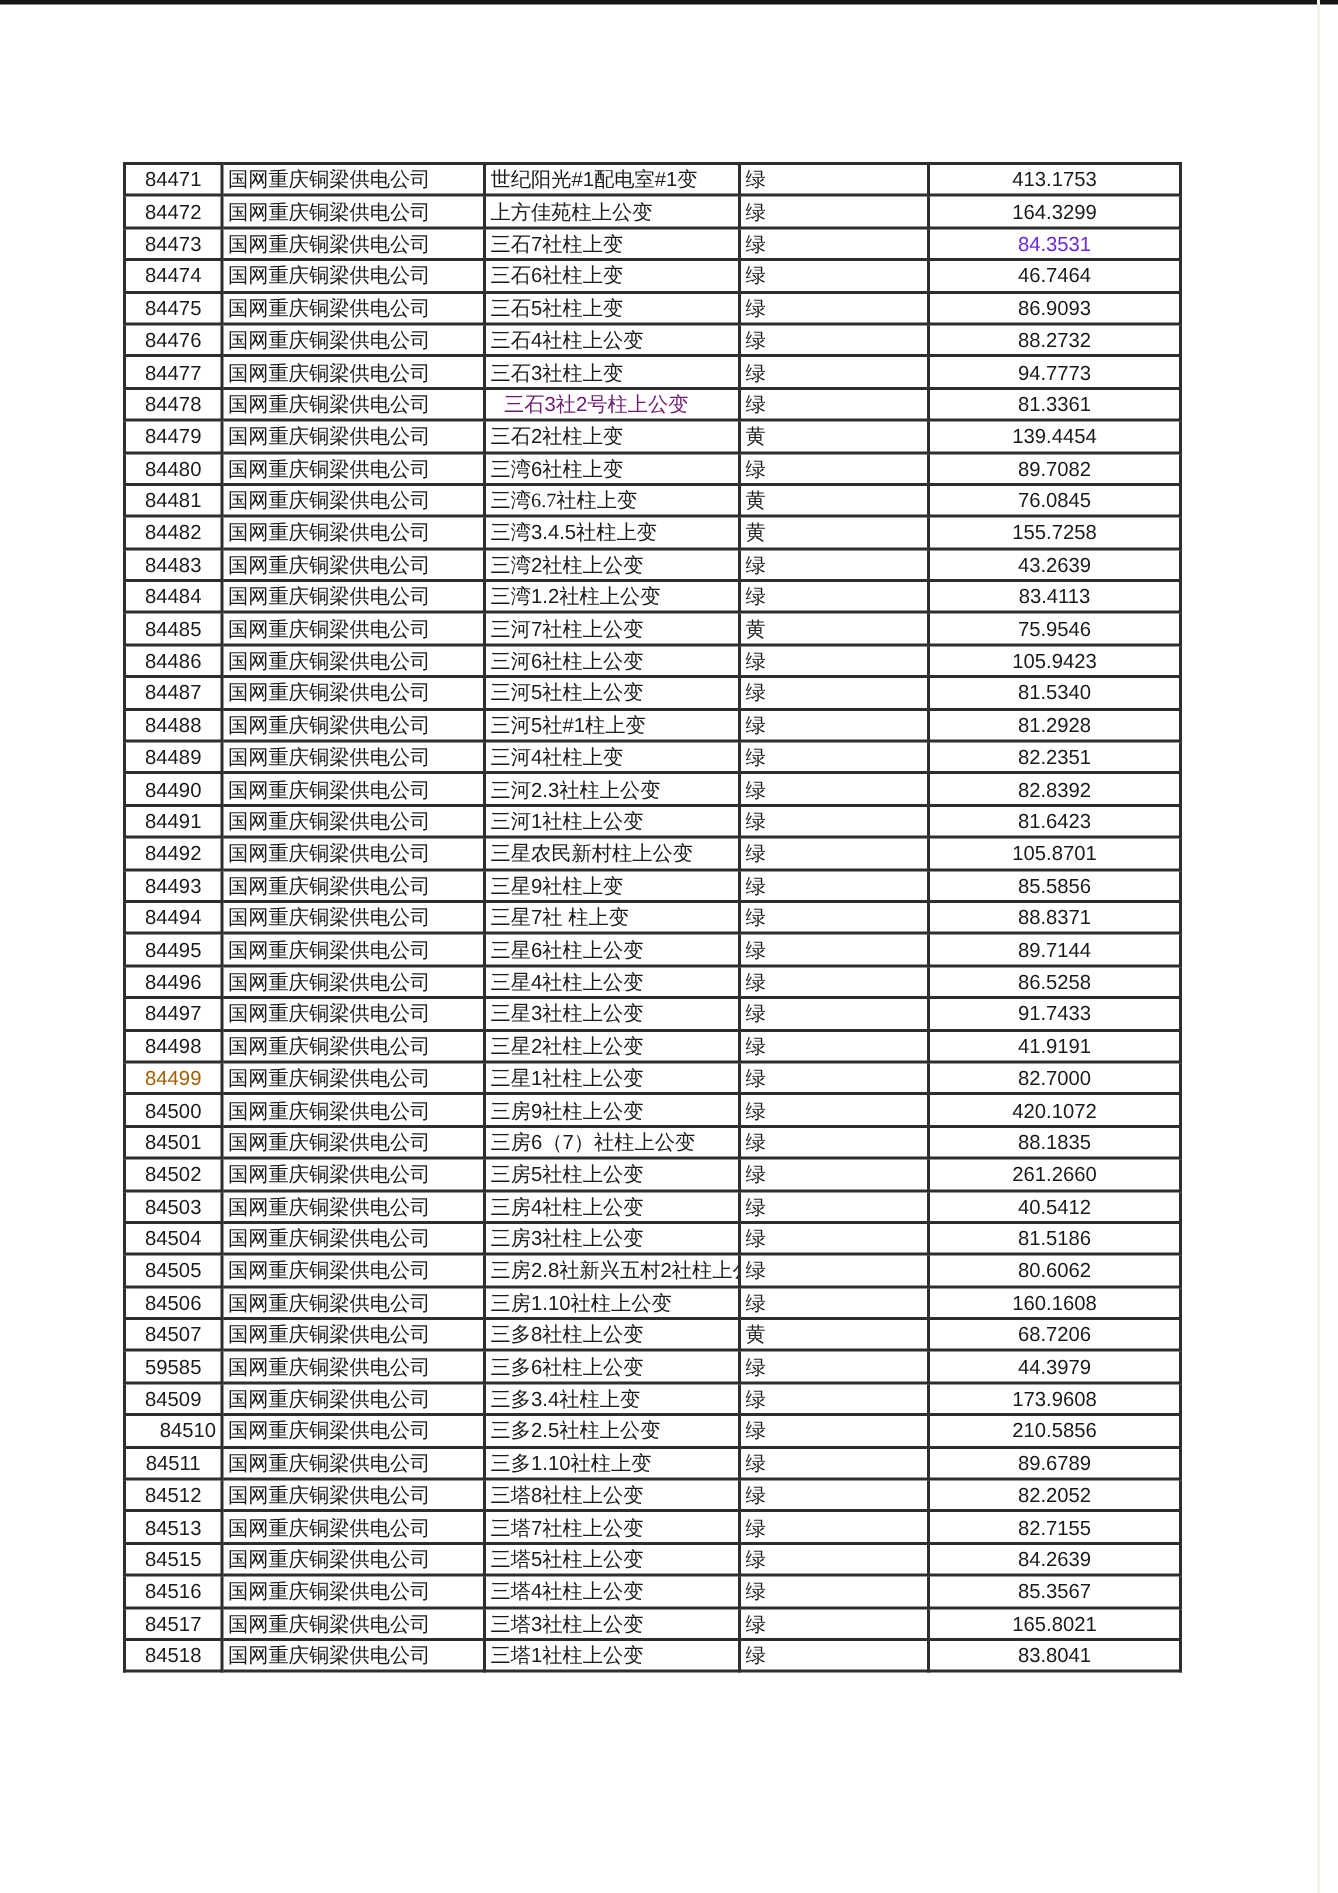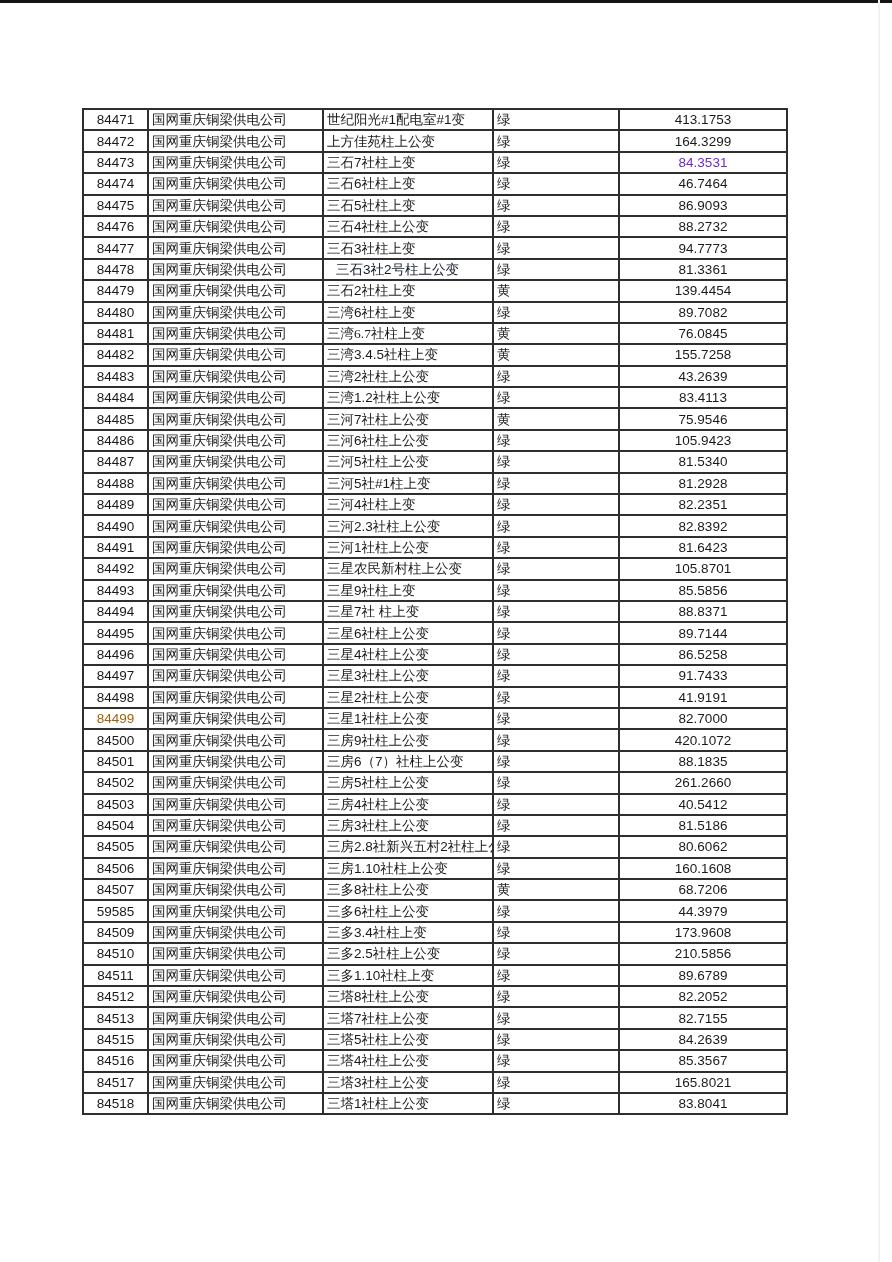--- a/index.html
+++ b/index.html
@@ -116,21 +116,21 @@
         <tr>
           <td class="col-id" style="border-color: rgb(46, 46, 46); color: rgb(26, 26, 26);">84477</td>
           <td class="col-company" style="border-color: rgb(46, 46, 46); color: rgb(26, 26, 26);">国网重庆铜梁供电公司</td>
           <td class="col-station" style="border-color: rgb(46, 46, 46); color: rgb(26, 26, 26);">三石3社柱上变</td>
           <td class="col-status" style="border-color: rgb(46, 46, 46); color: rgb(26, 26, 26);">绿</td>
           <td class="col-value" style="border-color: rgb(46, 46, 46); color: rgb(26, 26, 26);">94.7773</td>
         </tr>
         <tr>
           <td class="col-id" style="border-color: rgb(46, 46, 46); color: rgb(26, 26, 26);">84478</td>
           <td class="col-company" style="border-color: rgb(46, 46, 46); color: rgb(26, 26, 26);">国网重庆铜梁供电公司</td>
-          <td class="col-station" style="border-color: rgb(46, 46, 46); color: #0f172a; padding-left: 12px;">三石3社2号柱上公变</td>
+          <td class="col-station" style="border-color: rgb(46, 46, 46); color: #701a75; padding-left: 12px;">三石3社2号柱上公变</td>
           <td class="col-status" style="border-color: rgb(46, 46, 46); color: rgb(26, 26, 26);">绿</td>
           <td class="col-value" style="border-color: rgb(46, 46, 46); color: rgb(26, 26, 26);">81.3361</td>
         </tr>
         <tr>
           <td class="col-id" style="border-color: rgb(46, 46, 46); color: rgb(26, 26, 26);">84479</td>
           <td class="col-company" style="border-color: rgb(46, 46, 46); color: rgb(26, 26, 26);">国网重庆铜梁供电公司</td>
           <td class="col-station" style="border-color: rgb(46, 46, 46); color: rgb(26, 26, 26);">三石2社柱上变</td>
           <td class="col-status" style="border-color: rgb(46, 46, 46); color: rgb(26, 26, 26);">黄</td>
           <td class="col-value" style="border-color: rgb(46, 46, 46); color: rgb(26, 26, 26);">139.4454</td>
         </tr>
@@ -338,21 +338,21 @@
           <td class="col-value" style="border-color: rgb(46, 46, 46); color: rgb(26, 26, 26);">44.3979</td>
         </tr>
         <tr>
           <td class="col-id" style="border-color: rgb(46, 46, 46); color: rgb(26, 26, 26);">84509</td>
           <td class="col-company" style="border-color: rgb(46, 46, 46); color: rgb(26, 26, 26);">国网重庆铜梁供电公司</td>
           <td class="col-station" style="border-color: rgb(46, 46, 46); color: rgb(26, 26, 26);">三多3.4社柱上变</td>
           <td class="col-status" style="border-color: rgb(46, 46, 46); color: rgb(26, 26, 26);">绿</td>
           <td class="col-value" style="border-color: rgb(46, 46, 46); color: rgb(26, 26, 26);">173.9608</td>
         </tr>
         <tr>
-          <td class="col-id" style="border-color: rgb(46, 46, 46); color: rgb(26, 26, 26);">84510</td>
+          <td class="col-id" style="border-color: rgb(46, 46, 46); color: rgb(26, 26, 26); text-align: right;">84510</td>
           <td class="col-company" style="border-color: rgb(46, 46, 46); color: rgb(26, 26, 26);">国网重庆铜梁供电公司</td>
           <td class="col-station" style="border-color: rgb(46, 46, 46); color: rgb(26, 26, 26);">三多2.5社柱上公变</td>
           <td class="col-status" style="border-color: rgb(46, 46, 46); color: rgb(26, 26, 26);">绿</td>
           <td class="col-value" style="border-color: rgb(46, 46, 46); color: rgb(26, 26, 26);">210.5856</td>
         </tr>
         <tr>
           <td class="col-id" style="border-color: rgb(46, 46, 46); color: rgb(26, 26, 26);">84511</td>
           <td class="col-company" style="border-color: rgb(46, 46, 46); color: rgb(26, 26, 26);">国网重庆铜梁供电公司</td>
           <td class="col-station" style="border-color: rgb(46, 46, 46); color: rgb(26, 26, 26);">三多1.10社柱上变</td>
           <td class="col-status" style="border-color: rgb(46, 46, 46); color: rgb(26, 26, 26);">绿</td>

